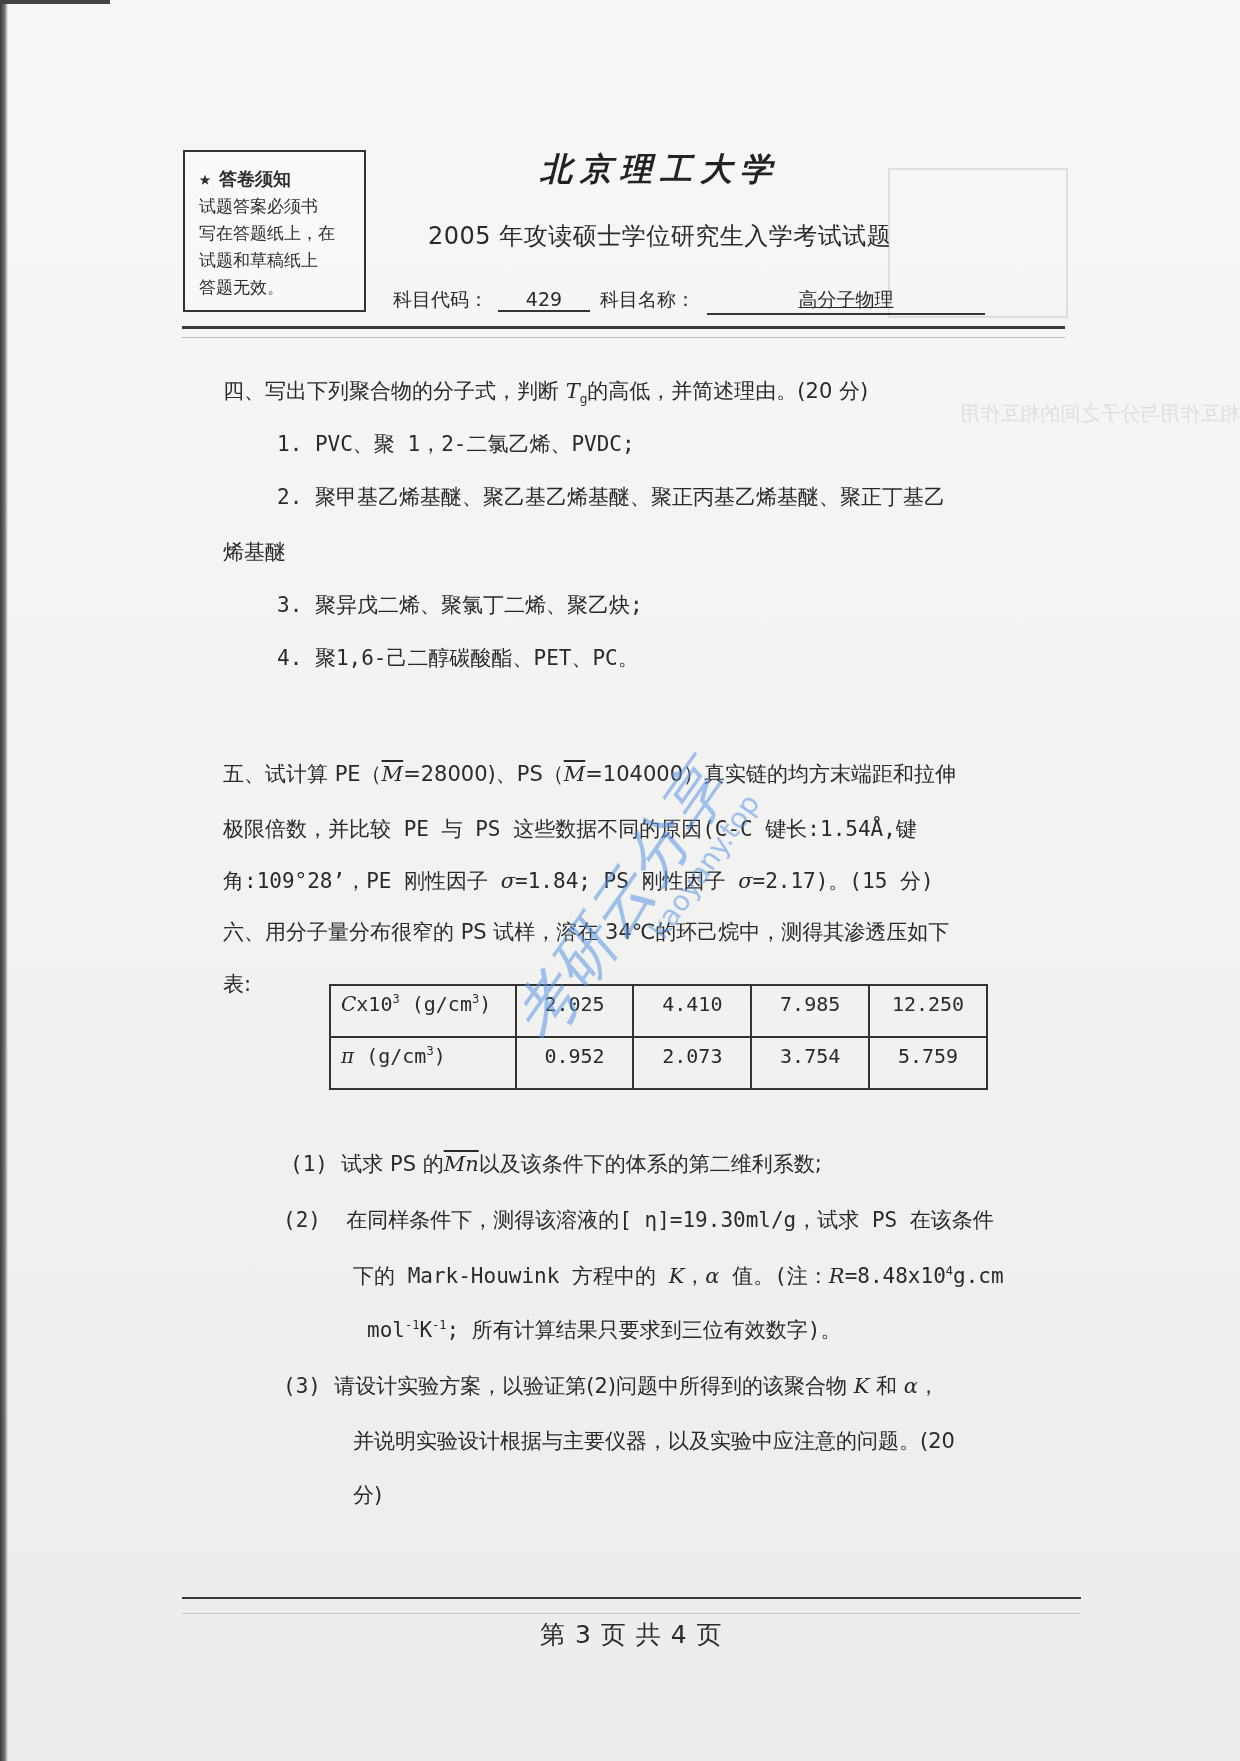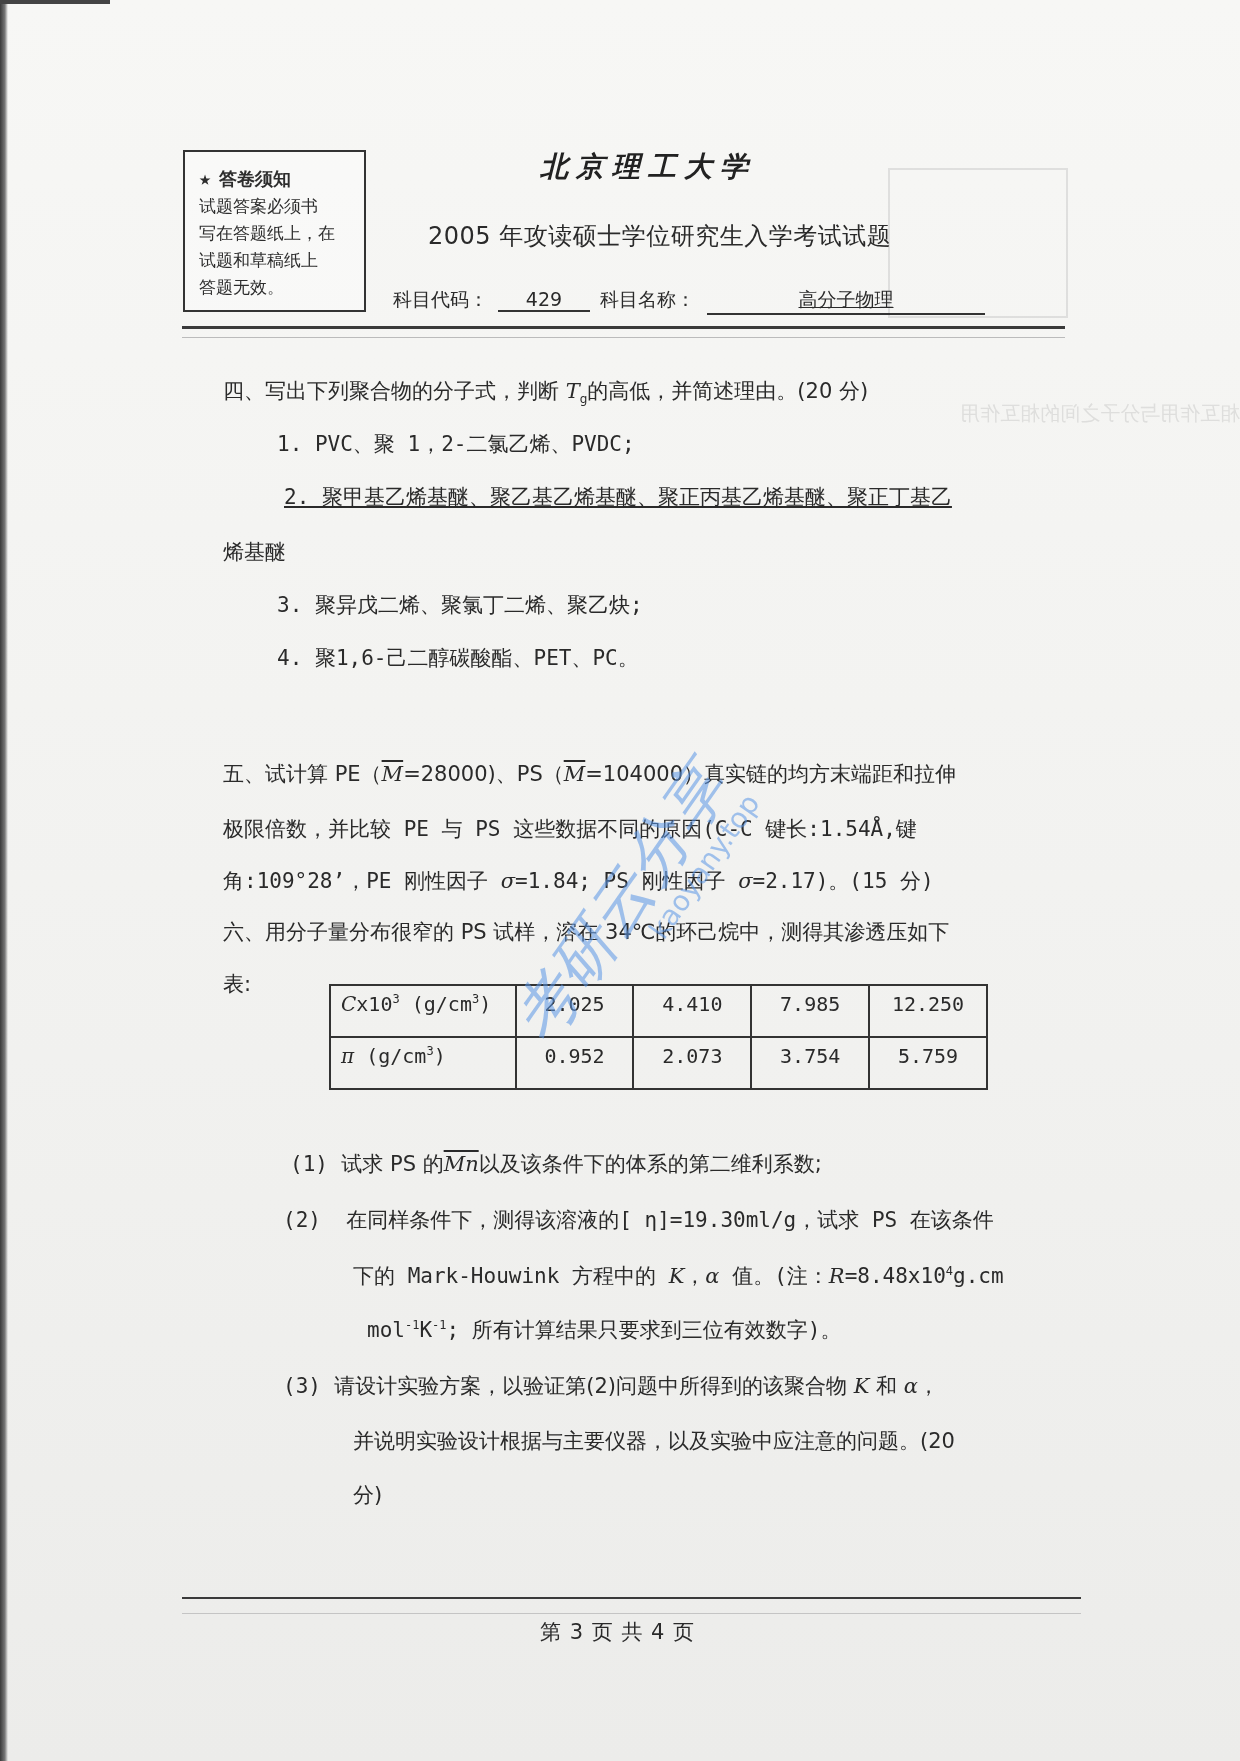--- a/index.html
+++ b/index.html
@@ -29,21 +29,21 @@
     border: 2px solid #333; padding: 14px 12px 8px 14px;
     font-family: Liberation Mono, monospace;
     font-size: 17px; line-height: 27px; color: #2d2d2d;
     background: rgba(255,255,255,0.35);
   }
   .notice .title { font-size: 18px; font-weight: bold; }
   .notice .star { font-size: 20px; margin-right: 8px; }
   
   .uni-name {
     position: absolute; left: 540px; top: 148px; width: 300px;
-    font-size: 28px; font-weight: bold; letter-spacing: 8px; color: #222;
+    font-size: 32px; font-weight: bold; letter-spacing: 8px; color: #222;
     font-family: "DejaVu Serif", serif; font-style: italic;
   }
   .exam-title {
     position: absolute; left: 428px; top: 220px;
     font-family: "DejaVu Sans", "Liberation Sans", sans-serif;
     font-size: 24px; color: #2a2a2a; letter-spacing: 0.5px;
   }
   .subject-line {
     position: absolute; left: 393px; top: 287px;
     font-family: "DejaVu Sans", "Liberation Sans", sans-serif;
@@ -88,21 +88,21 @@
   
   .rule-bottom {
     position: absolute; left: 182px; top: 1597px; width: 899px; height: 2px;
     background: #3a3a3a;
   }
   .rule-bottom2 {
     position: absolute; left: 182px; top: 1613px; width: 899px; height: 1px;
     background: #c4c4c4;
   }
   .page-footer {
-    position: absolute; left: 540px; top: 1618px; font-size: 21px;
+    position: absolute; left: 540px; top: 1618px; font-size: 25px;
     font-family: "DejaVu Sans", "Liberation Sans", sans-serif; color: #2a2a2a;
     letter-spacing: 1px;
   }
   
   .watermark {
     position: absolute; left: 470px; top: 690px; width: 400px; height: 360px;
     pointer-events: none;
   }
   .wm-text {
     position: absolute; color: rgba(90,150,230,0.55);
@@ -149,21 +149,21 @@
     <span>科目名称：</span>
     <span class="field-underline name-field">高分子物理</span>
   </div>
   <div class="rule-top"></div>
   <div class="rule-top2"></div>
 
   <div class="line" style="left:183px; top:377px;">
     <span>四、写出下列聚合物的分子式，判断 </span><span class="ital">T</span><sub>g</sub><span>的高低，并简述理由。(20 分)</span>
   </div>
   <div class="line mono" style="left:237px; top:430px;">1.  PVC、聚 1，2-二氯乙烯、PVDC;</div>
-  <div class="line mono" style="left:244px; top:483px;text-decoration:underline;">2. 聚甲基乙烯基醚、聚乙基乙烯基醚、聚正丙基乙烯基醚、聚正丁基乙</div>
+  <div class="line mono" style="left:237px; top:483px;">2. 聚甲基乙烯基醚、聚乙基乙烯基醚、聚正丙基乙烯基醚、聚正丁基乙</div>
   <div class="line" style="left:183px; top:538px;">烯基醚</div>
   <div class="line mono" style="left:237px; top:591px;">3. 聚异戊二烯、聚氯丁二烯、聚乙炔;</div>
   <div class="line mono" style="left:237px; top:644px;">4. 聚1,6-己二醇碳酸酯、PET、PC。</div>
 
   <div class="line" style="left:183px; top:760px;">
     <span>五、试计算 PE（</span><span class="overbar">M</span><span>=28000)、PS（</span><span class="overbar">M</span><span>=104000）真实链的均方末端距和拉伸</span>
   </div>
   <div class="line mono" style="left:183px; top:815px;">极限倍数，并比较 PE 与 PS 这些数据不同的原因(C-C 键长:1.54Å,键</div>
   <div class="line mono" style="left:183px; top:867px;">
     <span>角:109°28’，PE 刚性因子  </span><span class="ital">σ</span><span>=1.84; PS 刚性因子  </span><span class="ital">σ</span><span>=2.17)。(15 分)</span>

